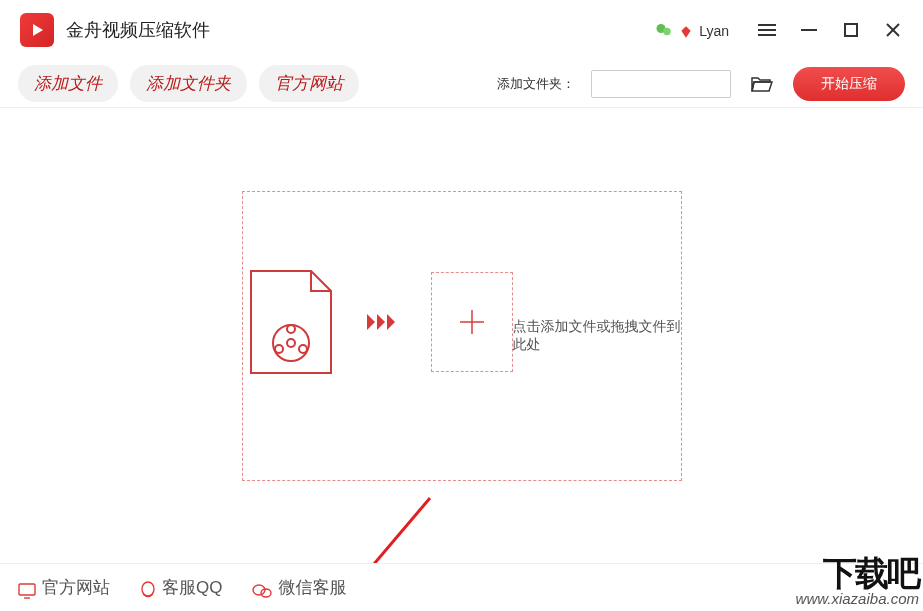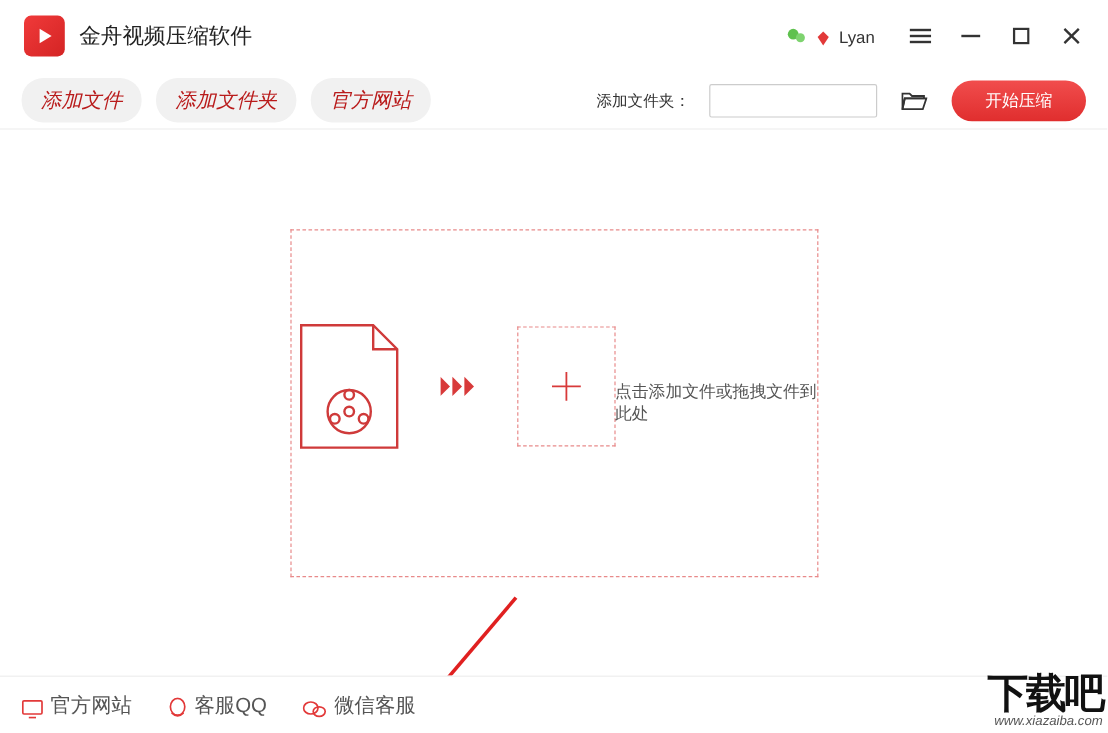--- a/index.html
+++ b/index.html
@@ -204,21 +204,21 @@
 }
 .wm-big {
   font-size: 34px;
   font-weight: 900;
   color: #111;
   letter-spacing: -2px;
   line-height: 1;
   text-shadow: 1px 1px 0 #fff;
 }
 .wm-url {
-  font-size: 11px;
+  font-size: 15px;
   color: #555;
   font-style: italic;
 }
 </style>
 </head>
 <body>
 
 <div class="titlebar">
   <div class="logo">
     <svg width="20" height="20" viewBox="0 0 20 20">

